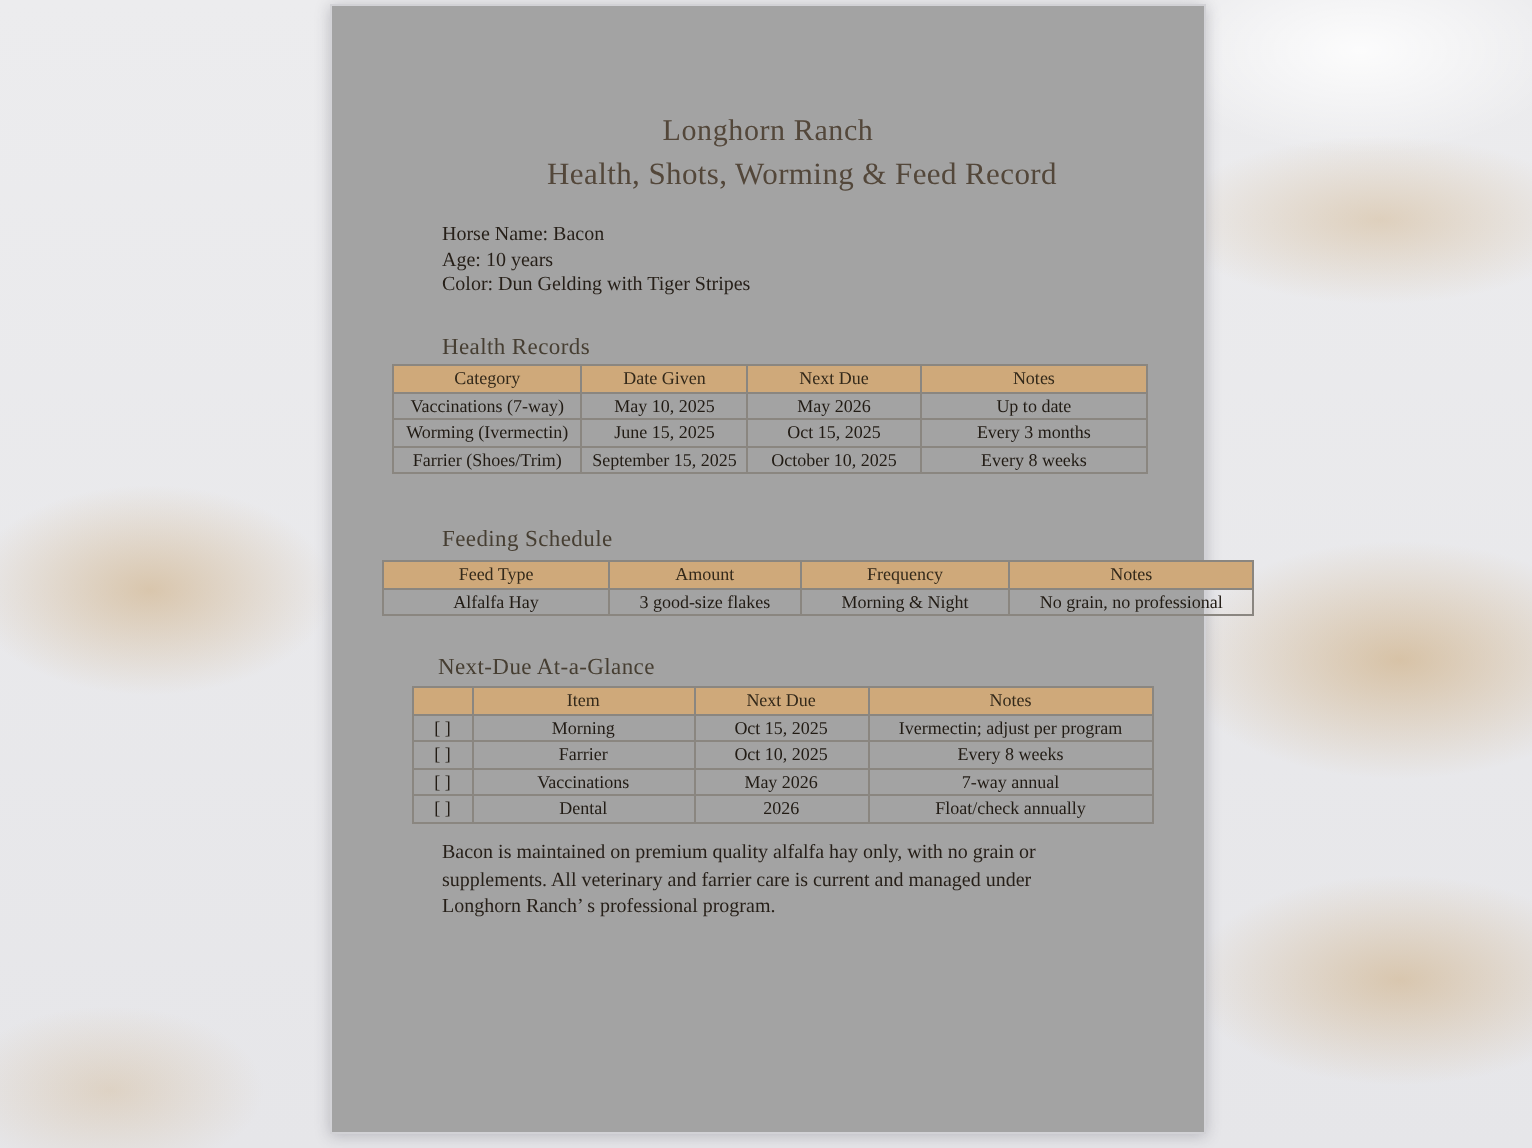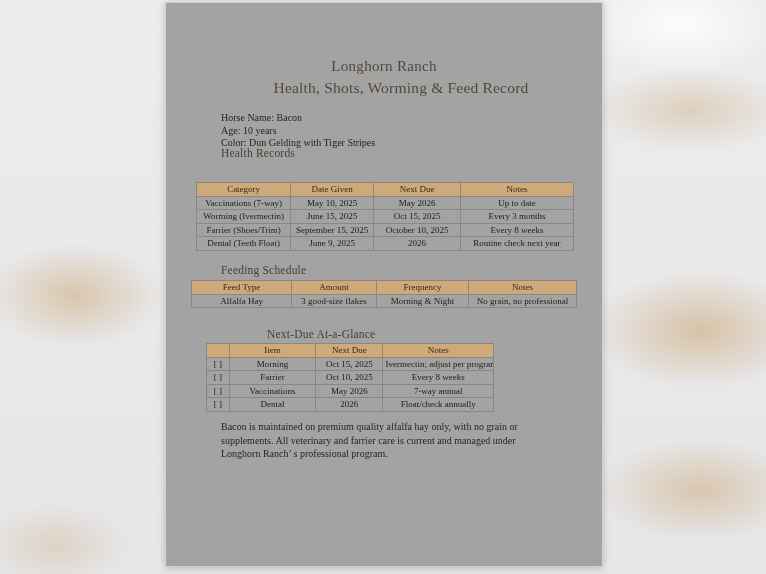--- a/index.html
+++ b/index.html
@@ -34,37 +34,37 @@
     position:absolute; top:76px; left:0; right:0;
     text-align:center; font-size:15.5px; letter-spacing:.2px; color:#53473a;padding-left:34px;
   }
   .horse-info {
     position:absolute; top:109px; left:55px;
     font-size:10px; line-height:12.5px; color:#261f18;
   }
   .section-heading {
     position:absolute; font-size:11.5px; letter-spacing:.2px; color:#463e32;
   }
-  .h-health { top:144px; left:55px;text-align:right; }
+  .h-health { top:165px; left:55px;text-align:right; }
   .h-feed   { top:261px; left:55px; }
-  .h-next   { top:325px; left:53px;margin-left:48px; }
+  .h-next   { top:325px; left:53px; }
   table.tbl {
     position:absolute; border-collapse:collapse; table-layout:fixed;
     font-size:9px; color:#211b14;
     font-family:Liberation Serif, serif;
   }
   .tbl th, .tbl td {
     border:1px solid #8a8680; text-align:center;
     padding:1px 2px; line-height:10.5px; height:13px;
     overflow:hidden; white-space:nowrap;
   }
   .tbl th { background:#cfa97a; font-weight:normal; color:#33291a; }
   .t-health { top:179px; left:30px; width:378px; }
-  .t-feed   { top:277px; left:25px; width:386px; }
-  .t-next   { top:340px; left:40px; width:288px; }
+  .t-feed   { top:277px; left:25px; width:436px; }
+  .t-next   { top:340px; left:40px; width:371px; }
   .footer-note {
     position:absolute; top:417px; left:55px; width:325px;
     font-size:10px; line-height:13.5px; color:#261f18;
   }
 </style>
 </head>
 <body>
 
 <div class="backdrop"></div>
 
@@ -106,26 +106,20 @@
         <td>Worming (Ivermectin)</td>
         <td>June 15, 2025</td>
         <td>Oct 15, 2025</td>
         <td>Every 3 months</td>
       </tr>
       <tr>
         <td>Farrier (Shoes/Trim)</td>
         <td>September 15, 2025</td>
         <td>October 10, 2025</td>
         <td>Every 8 weeks</td>
-      </tr>
-      <tr>
-        <td>Dental (Teeth Float)</td>
-        <td>June 9, 2025</td>
-        <td>2026</td>
-        <td>Routine check next year</td>
       </tr>
     </tbody>
   </table>
 
   <div class="section-heading h-feed">Feeding Schedule</div>
   <table class="tbl t-feed">
     <colgroup>
         <col style="width:26%">
         <col style="width:22%">
         <col style="width:24%">

